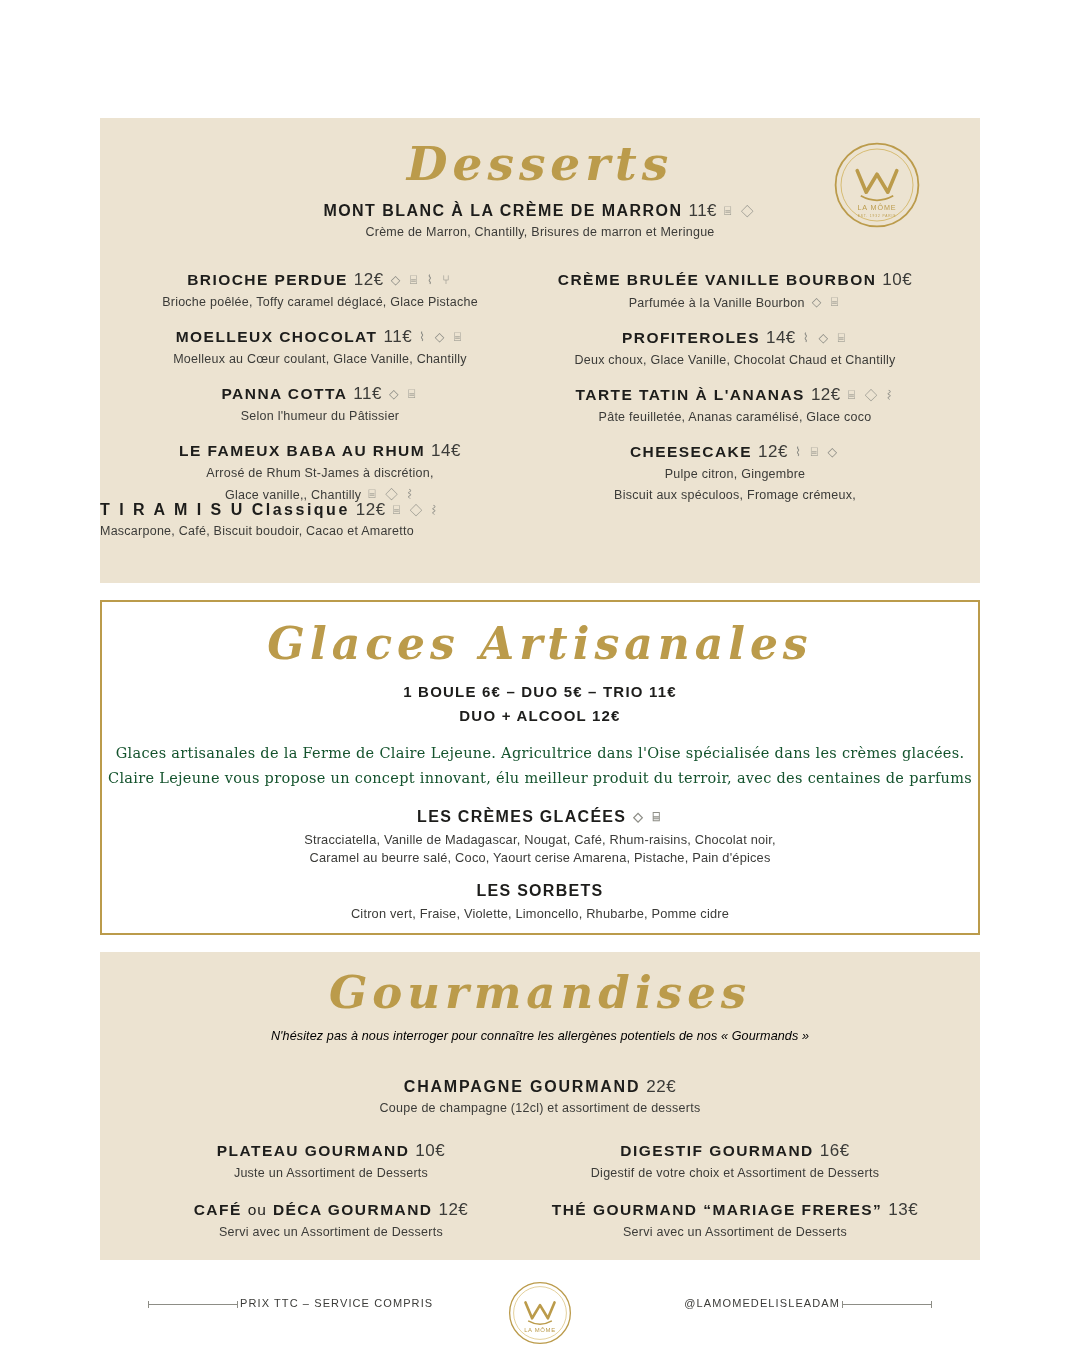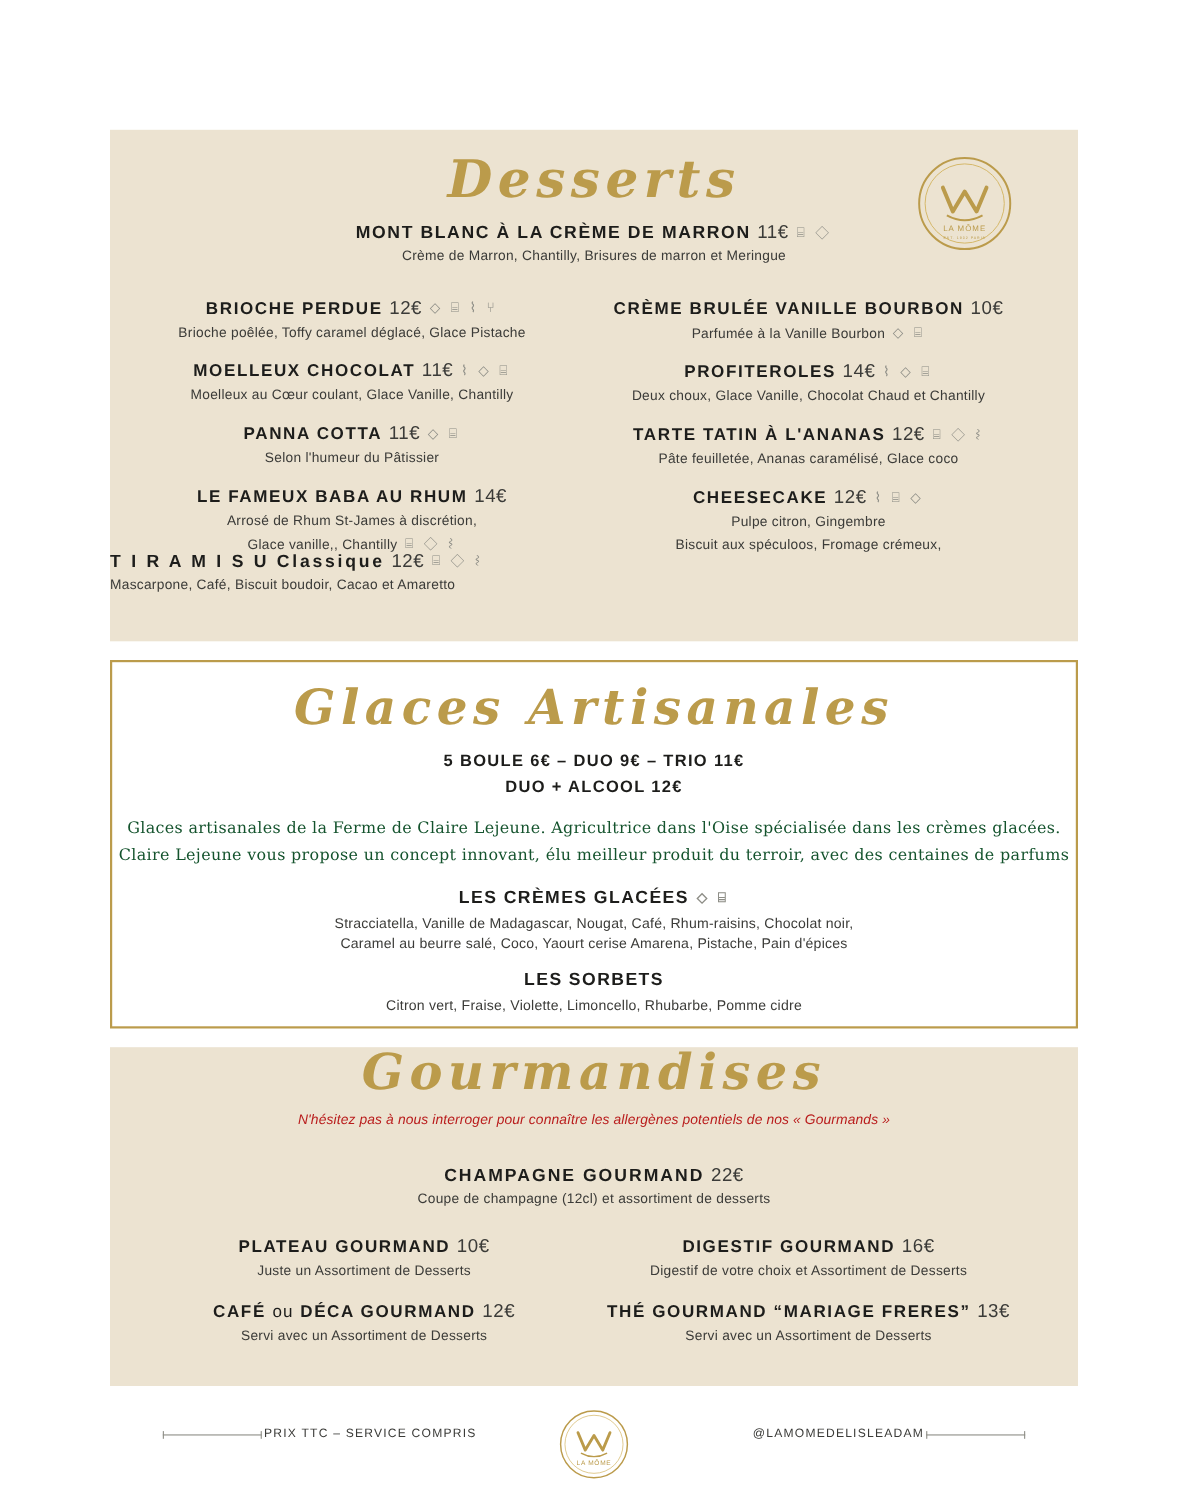--- a/index.html
+++ b/index.html
@@ -172,27 +172,28 @@
   
   .gourm-panel {
     position: absolute;
     left: 100px; top: 952px;
     width: 880px; height: 308px;
     background: #ece3d1;
   }
   .gourm-title {
     text-align: center;
     font-size: 45px;
+    padding-top: 18px;
     line-height: 1;
   }
   .allergen {
     text-align: center;
     font-size: 12.6px;
     font-style: italic;
-    color: #b91c1c;
+    color: #000000;
     margin-top: 14px;
     letter-spacing: 0.1px;
   }
   .champagne {
     text-align: center;
     margin-top: 34px;
   }
   .champagne .item-name { font-size: 16px; letter-spacing: 1.8px; }
   .gourm-cols {
     margin-top: 26px;
@@ -327,21 +328,21 @@
       <span class="item-name">T I R A M I S U  Classique</span><span class="item-price">12€</span><span class="glyphs">⌸ ◇ ⌇</span>
       <div class="item-desc">Mascarpone, Café, Biscuit boudoir, Cacao et Amaretto</div>
     </div>
 
   </div>
 
   <div class="glaces-panel">
     <div class="script-title glaces-title">Glaces Artisanales</div>
 
     <div class="glaces-prices">
-      <div>5 BOULE 6€ – DUO 9€ – TRIO 11€</div>
+      <div>1 BOULE 6€ – DUO 5€ – TRIO 11€</div>
       <div>DUO + ALCOOL 12€</div>
     </div>
 
     <div class="handwriting">
       <div>Glaces artisanales de la Ferme de Claire Lejeune. Agricultrice dans l'Oise spécialisée dans les crèmes glacées.</div>
       <div>Claire Lejeune vous propose un concept innovant, élu meilleur produit du terroir, avec des centaines de parfums</div>
     </div>
 
     <div class="sub-head"><span>LES CRÈMES GLACÉES</span><span class="glyphs">◇ ⌸</span></div>
     <div class="flavors">

